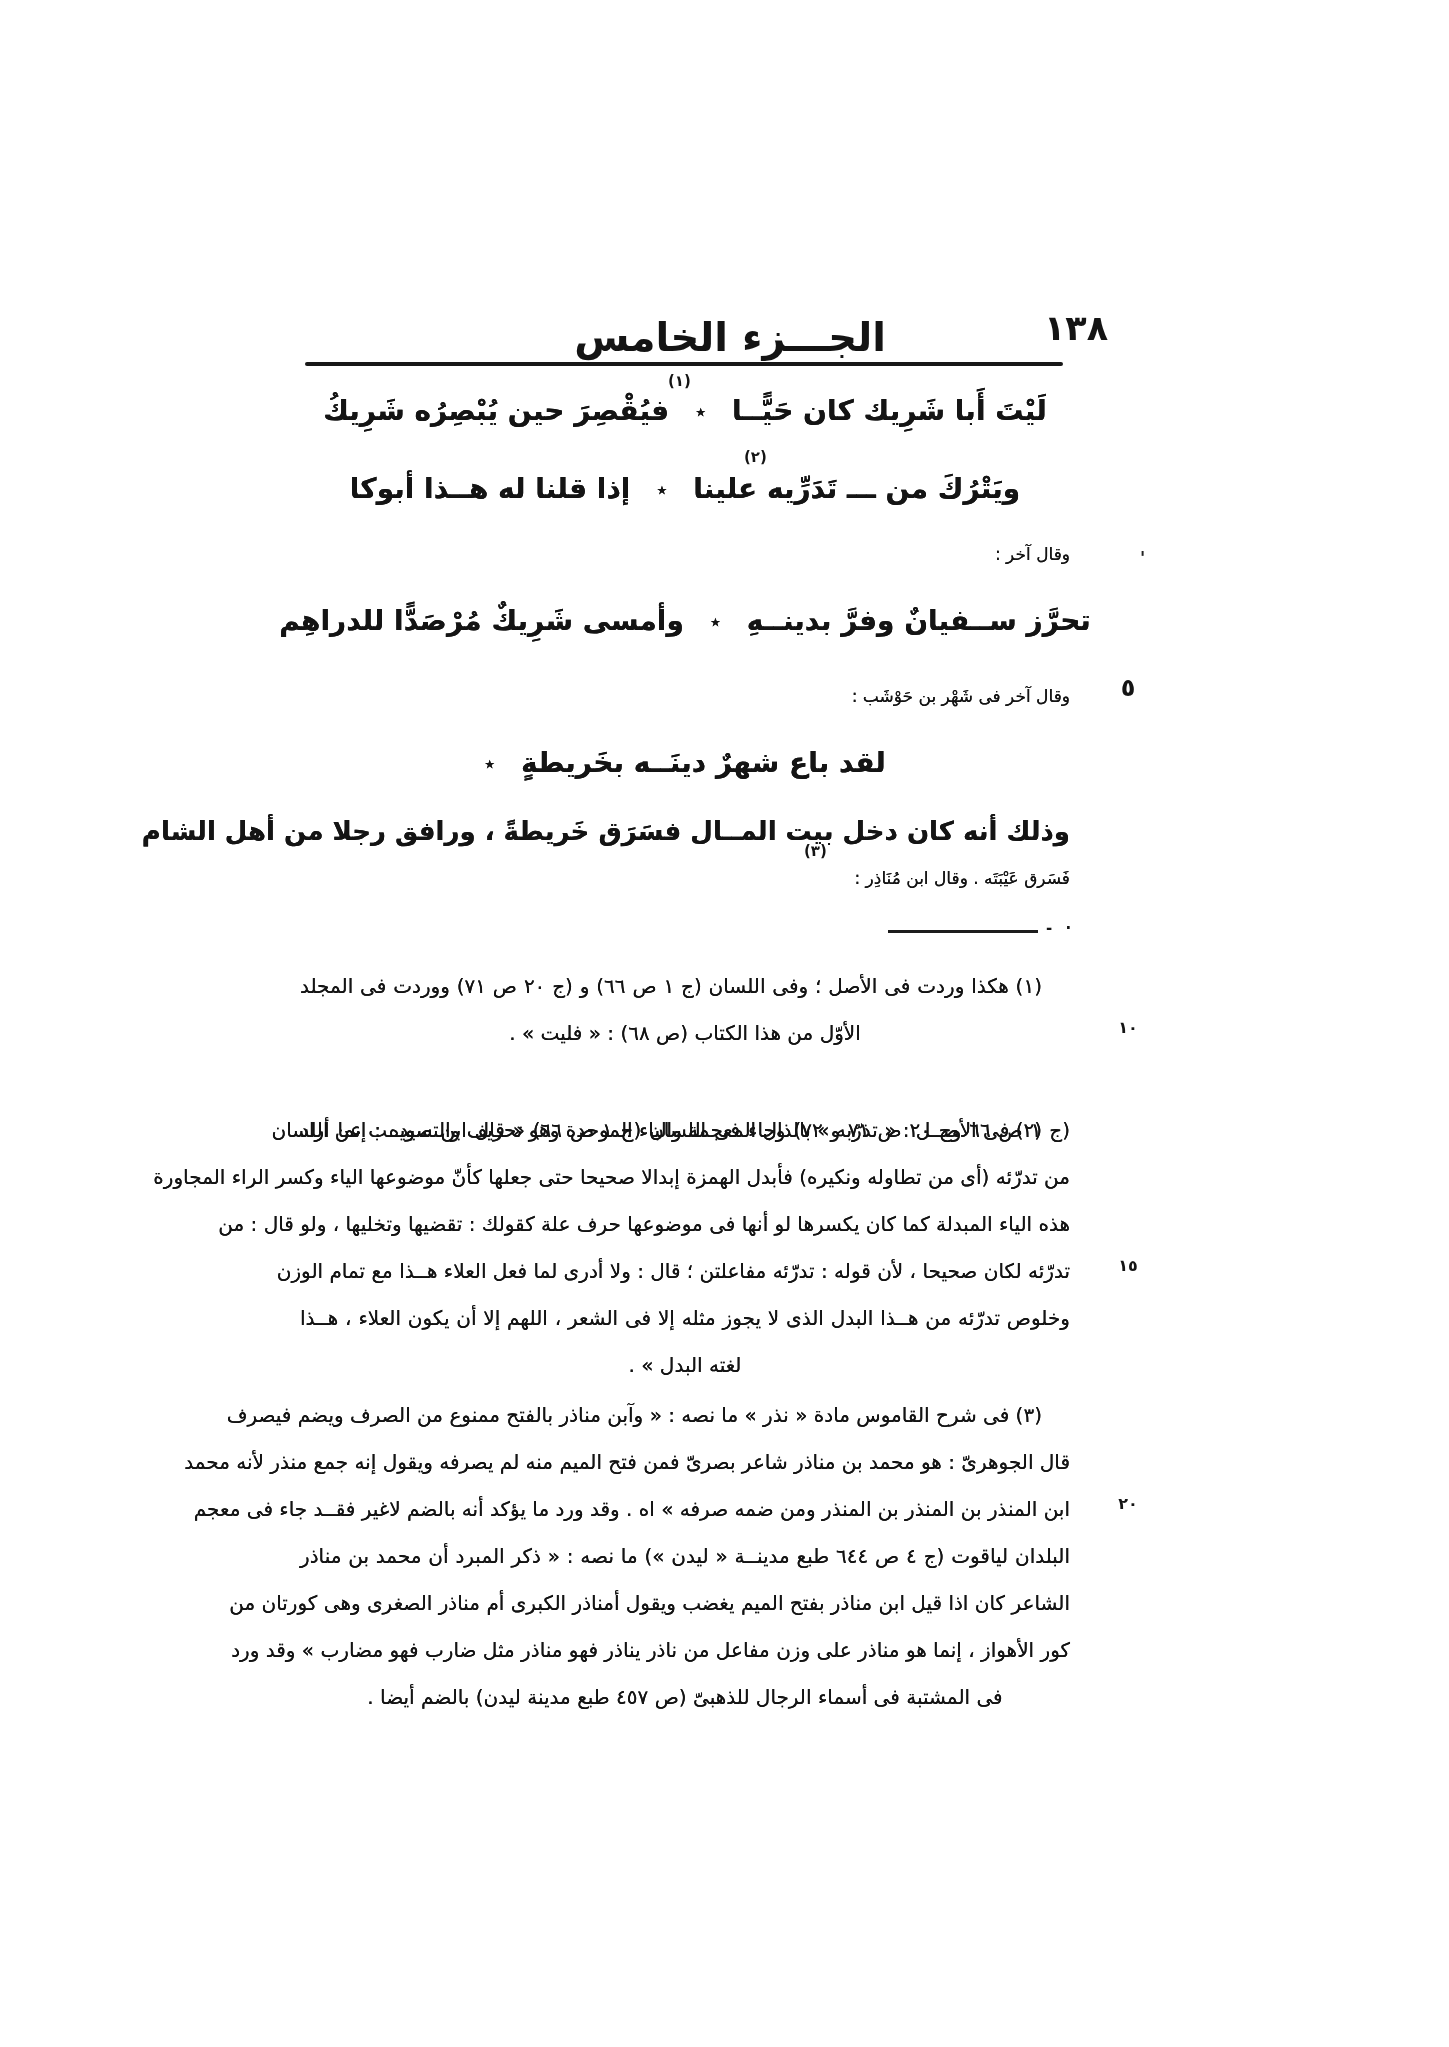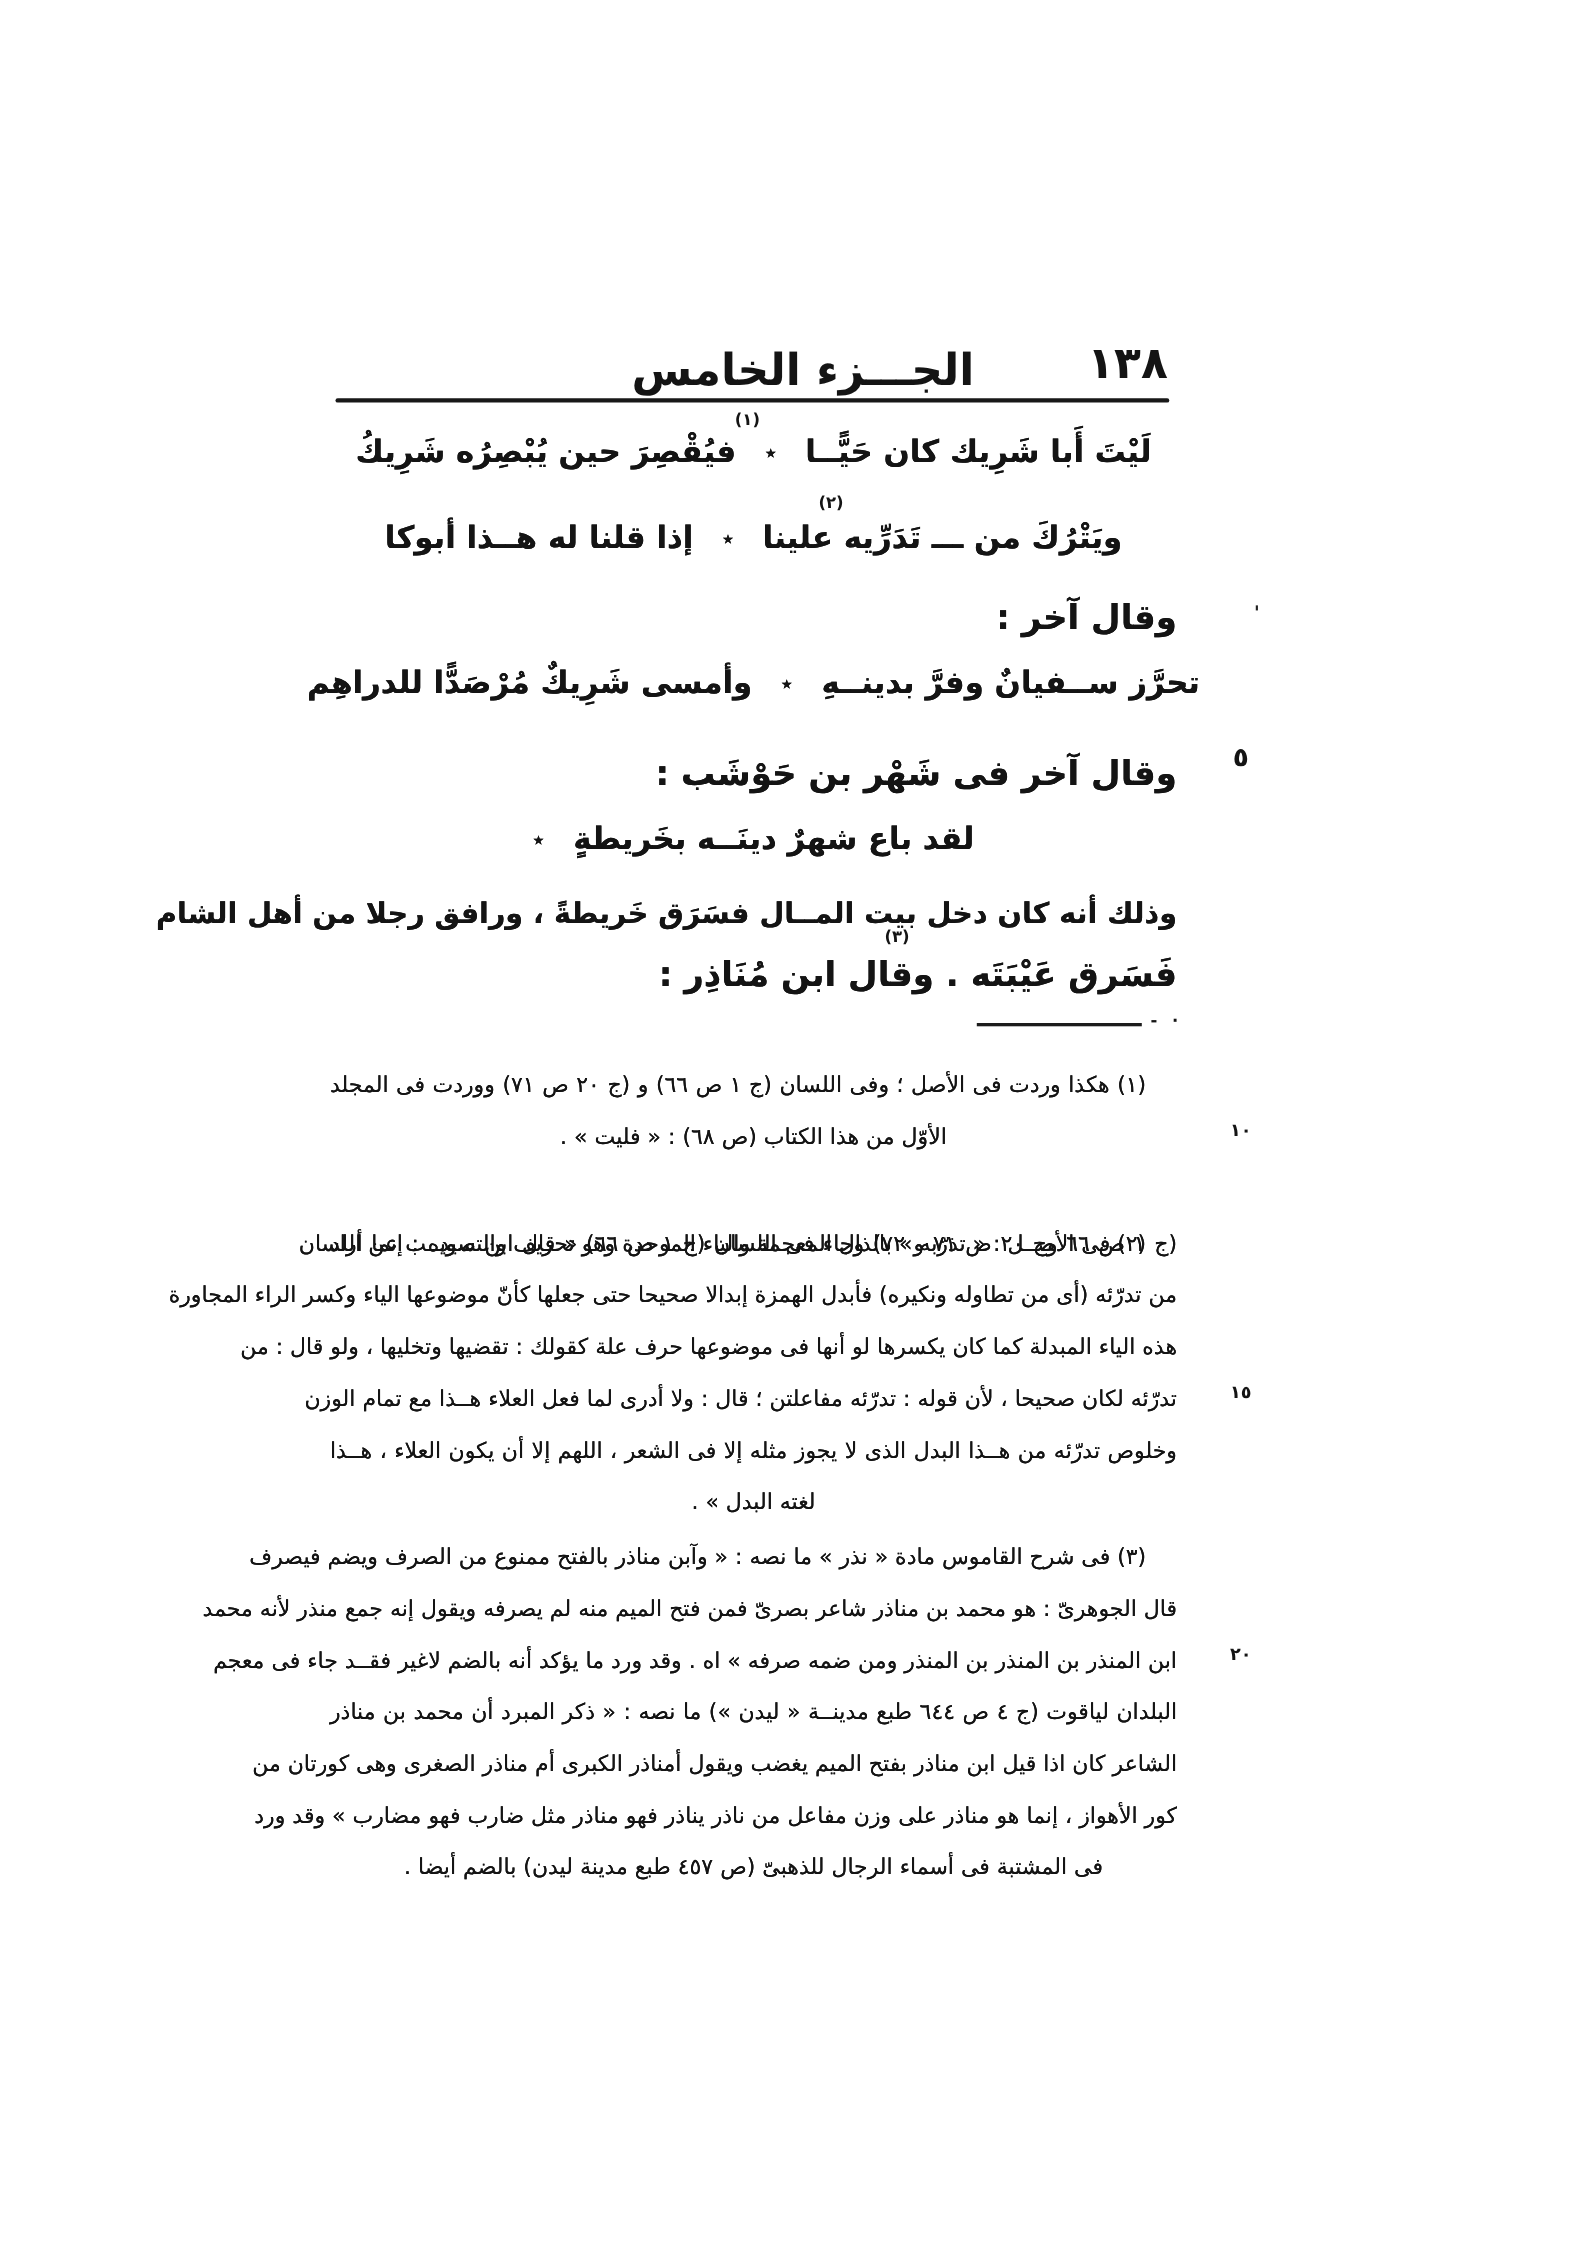--- a/index.html
+++ b/index.html
@@ -16,23 +16,23 @@
   
   .volume-title {
     position: absolute;
     left: 730px; top: 314px;
     transform: translateX(-50%);
     font-size: 40px; font-weight: bold;
     direction: rtl; white-space: nowrap;
   }
   .page-number {
     position: absolute;
-    left: 985px; top: 308px; width: 80px;
-    text-align: center;
-    font-size: 40px; font-weight: bold;
+    left: 1028px; top: 308px; width: 80px;
+    text-align: right;
+    font-size: 35px; font-weight: bold;
     direction: rtl;
   }
   .header-rule {
     position: absolute;
     left: 305px; top: 362px;
     width: 758px; height: 4px;
     background: #181818; border-radius: 2px;
   }
 
   
@@ -43,21 +43,21 @@
     gap: 26px;
     direction: rtl; white-space: nowrap;
     font-size: 28px; font-weight: bold;
     text-shadow: 0 0 0.6px currentColor;
   }
   .verse-sep { font-size: 20px; align-self: center; }
   .main-line {
     position: absolute;
     right: 379px;
     direction: rtl; text-align: left; white-space: nowrap;
-    font-size: 31px; font-weight: bold;
+    font-size: 17px; font-weight: normal;
     text-shadow: 0 0 0.6px currentColor;
   }
   .fill-line {
     position: absolute;
     left: 300px; width: 770px;
     direction: rtl;
     text-align: justify; text-align-last: justify;
     white-space: nowrap;
     font-size: 26px; font-weight: bold;
     text-shadow: 0 0 0.6px currentColor;

